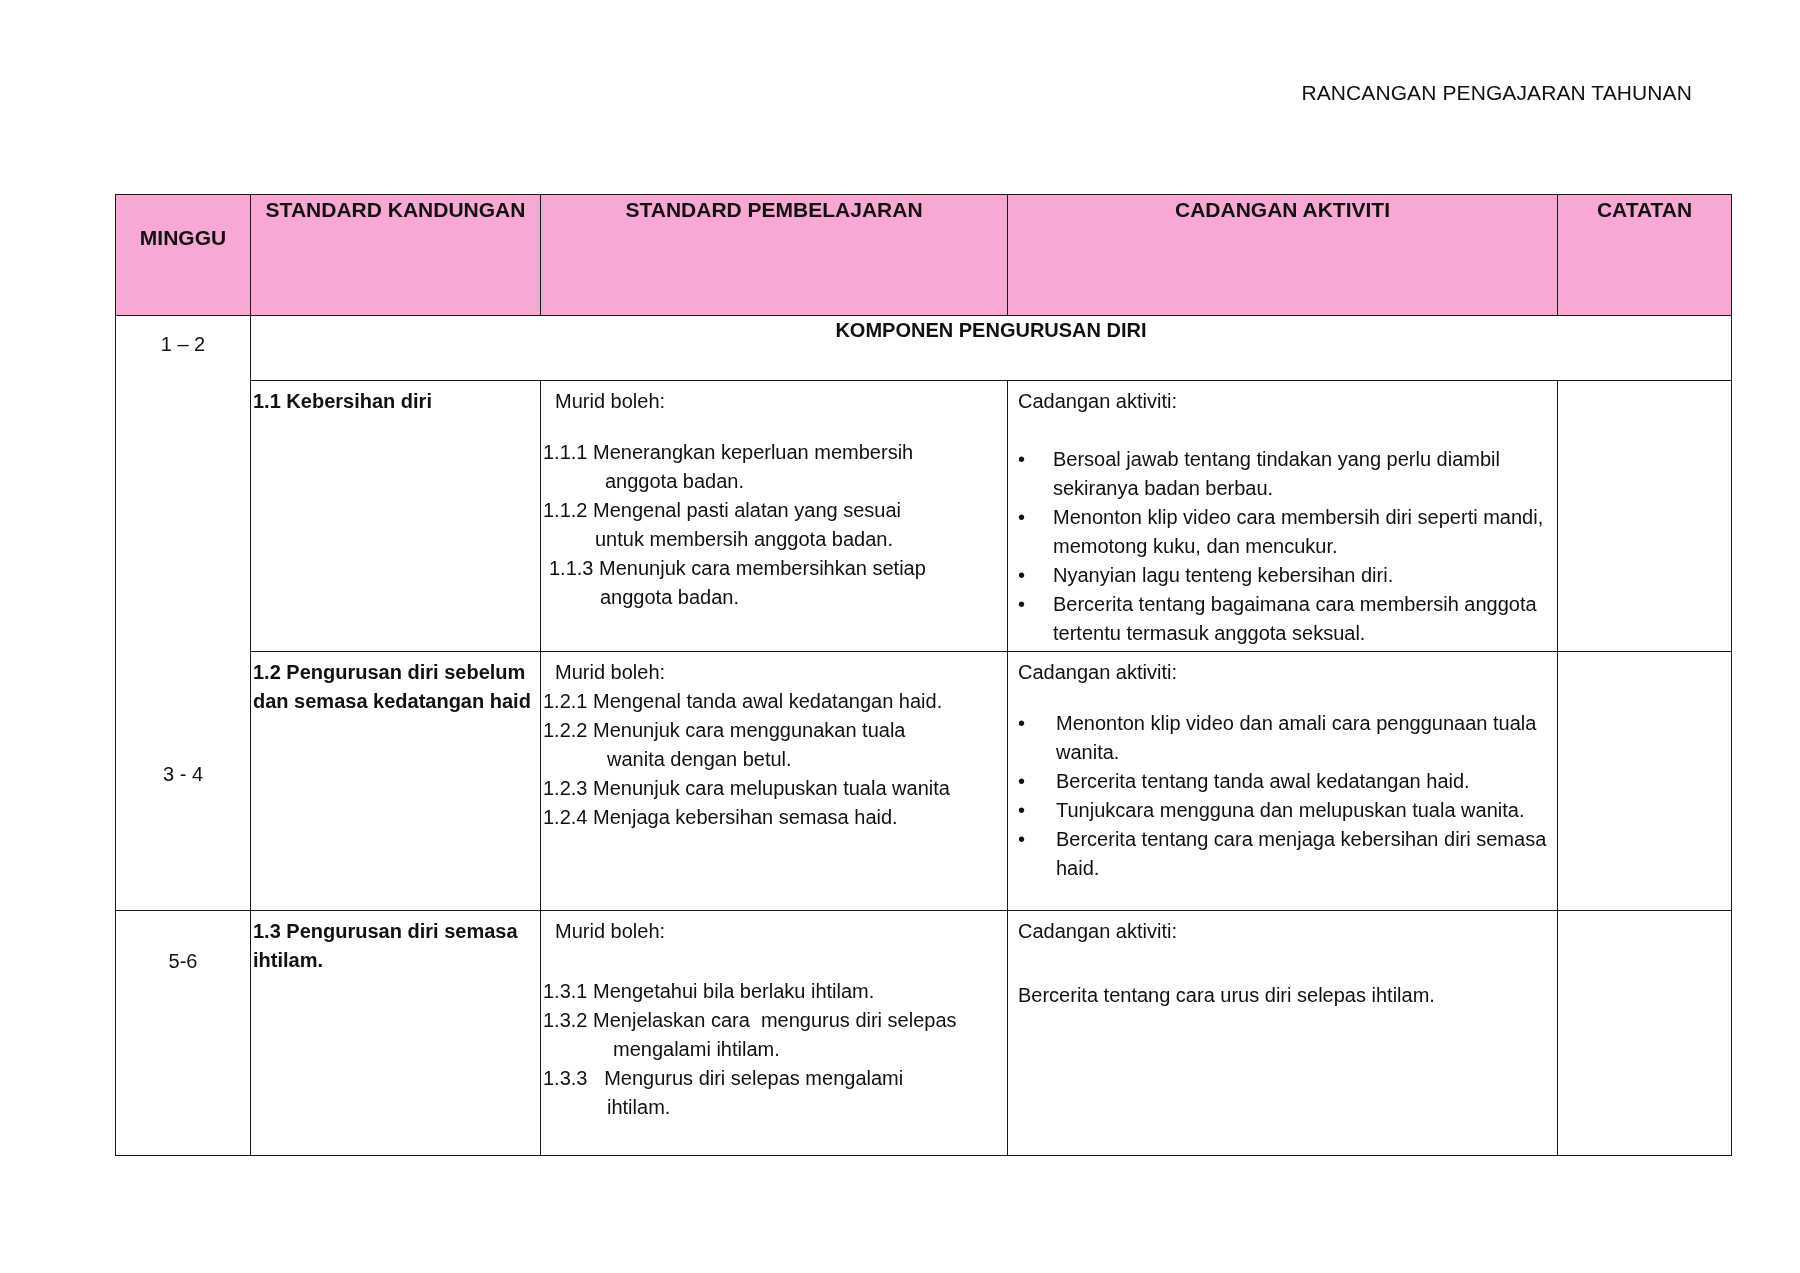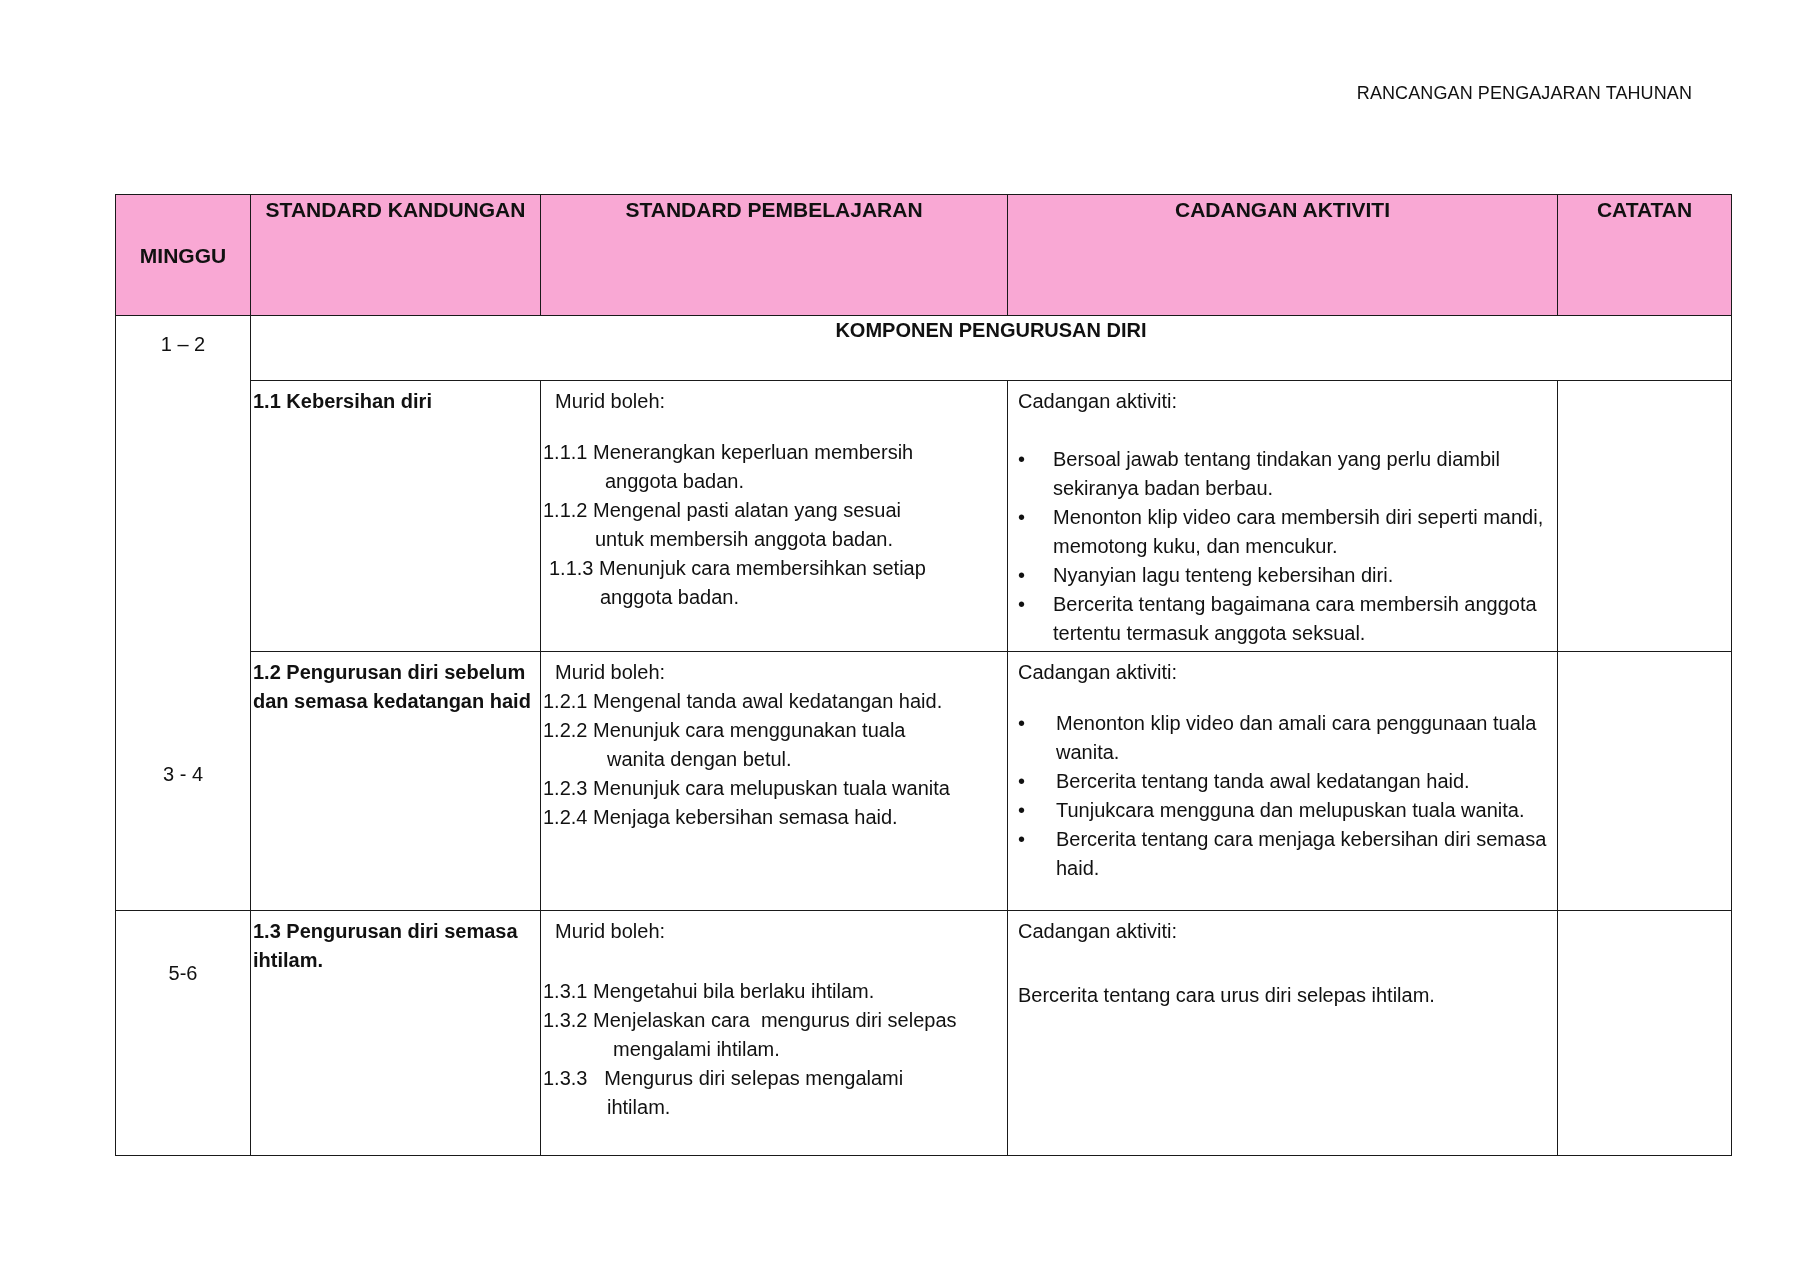--- a/index.html
+++ b/index.html
@@ -13,21 +13,21 @@
       position: relative;
       overflow: hidden;
       font-family: "Liberation Sans", "DejaVu Sans", sans-serif;
       color: #111111;
     }
     .doc-header {
       position: absolute;
       right: 108px;
       top: 78px;
       text-align: right;
-      font-size: 18px;
+      font-size: 21px;
       line-height: 30px;
       letter-spacing: 0.1px;
     }
     .doc-header div { white-space: nowrap; }
 
     table.rpt {
       position: absolute;
       left: 115px;
       top: 194px;
       width: 1616px;
@@ -50,21 +50,21 @@
     thead th {
       background: #f9a8d4;
       height: 120px;
       font-weight: bold;
       font-size: 21px;
       vertical-align: middle;
       text-align: center;
     }
     thead th.th-minggu {
       vertical-align: top;
-      padding-top: 46px;
+      padding-top: 28px;
       box-sizing: border-box;
     }
 
     td.minggu-cell {
       text-align: center;
       position: relative;
     }
     .week-label {
       position: absolute;
       left: 0;
@@ -222,21 +222,21 @@
             <li><span class="bullet">•</span><span>Tunjukcara mengguna dan melupuskan tuala wanita.</span></li>
             <li><span class="bullet">•</span><span>Bercerita tentang cara menjaga kebersihan diri semasa haid.</span></li>
           </ul>
         </div>
       </td>
       <td></td>
     </tr>
 
     <tr class="r-13">
       <td class="minggu-cell">
-        <span class="week-label" style="top:36px;margin-top:12px;">5-6</span>
+        <span class="week-label" style="top:36px;">5-6</span>
       </td>
       <td>
         <div class="kand">
           <div>1.3 Pengurusan diri semasa</div>
           <div>ihtilam.</div>
         </div>
       </td>
       <td>
         <div class="pemb">
           <div class="intro">Murid boleh:</div>

